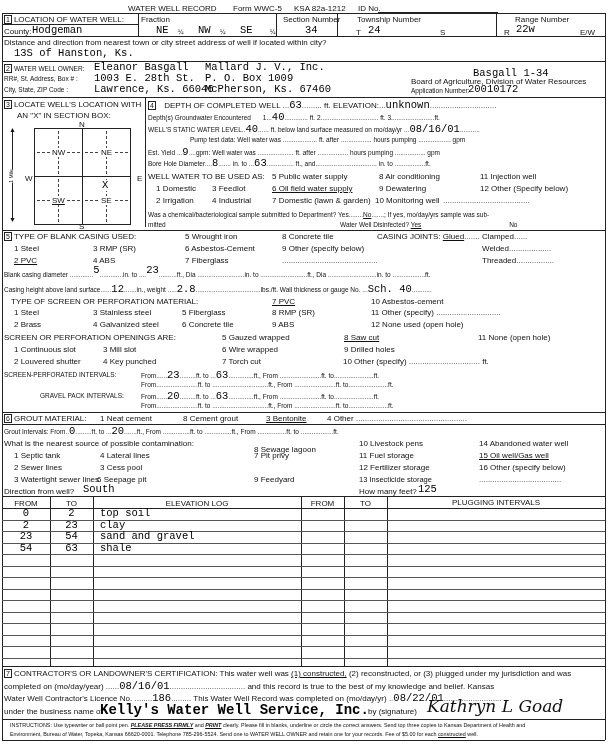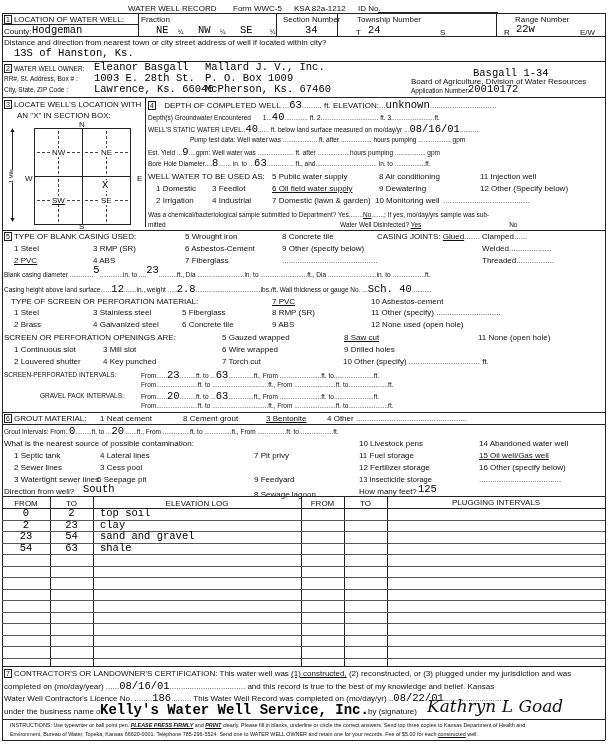--- a/index.html
+++ b/index.html
@@ -254,21 +254,21 @@
   <span>Grout Intervals:  From</span><span class="dots">..</span><span class="tw">0</span><span class="dots">.........</span><span>ft. to</span><span class="dots"> ...</span><span class="tw">20</span><span class="dots">.......</span><span>ft., From</span><span class="dots"> ...............</span><span>ft. to</span><span class="dots"> ...............</span><span>ft., From</span><span class="dots"> ................</span><span>ft. to</span><span class="dots"> ..................</span>ft.
 </div>
 <div class="abs s" style="left:4px;top:439px;">What is the nearest source of possible contamination:</div>
 <div class="abs s" style="left:14px;top:451px;">1 Septic tank</div>
 <div class="abs s" style="left:14px;top:463px;">2 Sewer lines</div>
 <div class="abs s" style="left:14px;top:475px;">3 Watertight sewer lines</div>
 <div class="abs s" style="left:100px;top:451px;">4 Lateral lines</div>
 <div class="abs s" style="left:100px;top:463px;">3 Cess pool</div>
 <div class="abs s" style="left:97px;top:475px;">6 Seepage pit</div>
 <div class="abs s" style="left:254px;top:451px;">7 Pit privy</div>
-<div class="abs s" style="left:254px;top:490px;text-align:center;">8 Sewage lagoon</div>
+<div class="abs s" style="left:254px;top:445px;text-align:center;">8 Sewage lagoon</div>
 <div class="abs s" style="left:254px;top:475px;">9 Feedyard</div>
 <div class="abs s" style="left:359px;top:439px;">10 Livestock pens</div>
 <div class="abs s" style="left:359px;top:451px;">11 Fuel storage</div>
 <div class="abs s" style="left:359px;top:463px;">12 Fertilizer storage</div>
 <div class="abs s" style="left:359px;top:475px;font-size:7.5px;">13 Insecticide storage</div>
 <div class="abs s" style="left:479px;top:439px;">14 Abandoned water well</div>
 <div class="abs s u" style="left:479px;top:451px;">15 Oil well/Gas well</div>
 <div class="abs s" style="left:479px;top:463px;">16 Other (specify below)</div>
 <div class="abs s dots" style="left:479px;top:475px;">.....................................</div>
 <div class="abs s" style="left:4px;top:487px;">Direction from well?</div>

